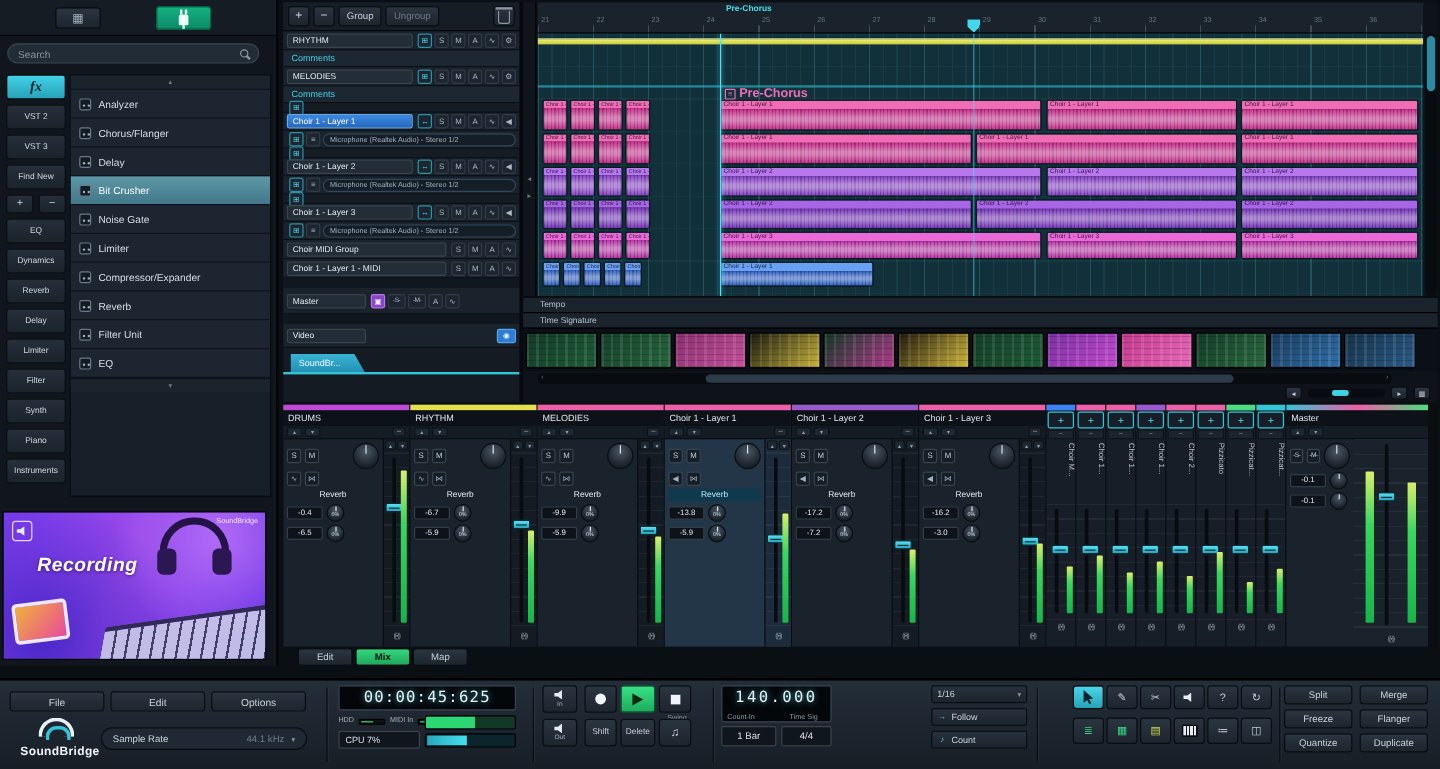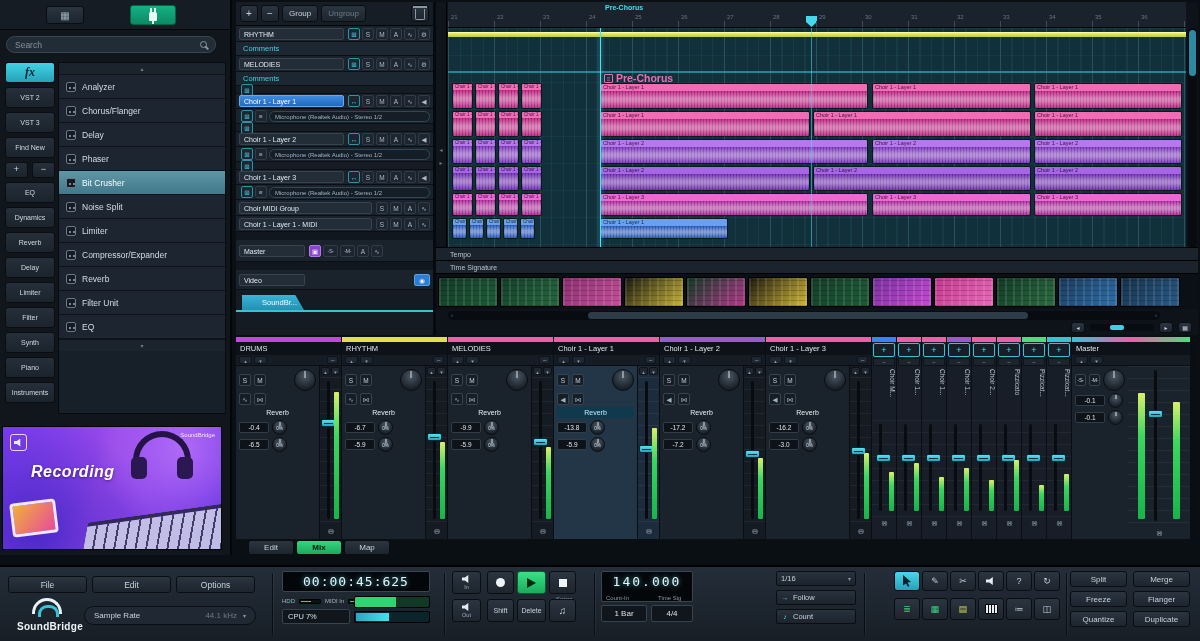--- a/index.html
+++ b/index.html
@@ -59,21 +59,21 @@
 .trow.comment span{color:#3fd0e4;font-size:7.5px;padding-left:4px}
 .tname{flex:1;height:12px;line-height:11px;background:#232d38;border:1px solid #39434d;border-radius:2px;padding:0 4px;font-size:7px;color:#e2eaf0;overflow:hidden;white-space:nowrap;margin-right:2px;min-width:0}
 .tname.sel{background:linear-gradient(180deg,#3c8ce0,#2468c0);border-color:#66a8ee;color:#fff}
 .mini{width:12px;height:12px;line-height:11px;text-align:center;font-size:6.5px;color:#aebac6;background:#1c2530;border:1px solid #323c46;border-radius:2px;margin-left:2px;flex:none;cursor:pointer}
 .mini.cy{color:#45d8ec;border-color:#2b93a6}
 .mini.purple{background:#8a46c8;border-color:#b478e8;color:#f0e6ff}
 .mini.blue{width:16px;background:#2d7dd2;border-color:#5aa2e8;color:#eaf4ff}
 .mini.wide{width:15px;font-size:5.5px;letter-spacing:-.5px}
 .tinput{flex:1;height:11px;line-height:10px;background:#151d26;border:1px solid #30485a;border-radius:6px;font-size:6px;color:#9fb2c0;padding:0 5px;overflow:hidden;white-space:nowrap;margin-left:2px;min-width:0}
 #tp-project{position:relative;margin-top:5px;height:17px;border-bottom:2px solid #35c3d6}
-.ptab{position:absolute;left:6px;bottom:0;width:62px;height:15px;background:linear-gradient(180deg,#3ab4d6,#2390b2);clip-path:polygon(0 0,86% 0,100% 100%,0 100%);color:#eafcff;font-size:7.5px;line-height:15px;padding-left:20px;cursor:pointer}
+.ptab{position:absolute;left:6px;bottom:0;width:62px;height:15px;background:linear-gradient(180deg,#3ab4d6,#2390b2);clip-path:polygon(0 0,86% 0,100% 100%,0 100%);color:#eafcff;font-size:7.5px;line-height:15px;padding-left:7px;cursor:pointer}
 
 #splitter{left:433px;top:2px;width:3px;height:333px;background:#06090d}
 
 #timeline{left:436px;top:2px;width:762px;height:333px;background:#0d1318}
 #tl-leftstrip{position:absolute;left:0;top:0;width:11px;height:307px;background:#0f151b;border-right:1px solid #000;display:flex;flex-direction:column;align-items:center;justify-content:center;gap:6px;font-size:6px;color:#6d7a86}
 #tl-ruler{position:absolute;left:12px;top:0;width:738px;height:26px;background:#1a232c;border-bottom:1px solid #000}
 #tl-ruler::after{content:"";position:absolute;left:0;right:0;bottom:0;height:6px;background:repeating-linear-gradient(90deg,#3d4c59 0 1px,transparent 1px 46px)}
 .rn{position:absolute;bottom:7px;font-size:6px;color:#5f7582}
 .rmk{position:absolute;left:157px;top:2px;font-size:7px;color:#45e0f0;font-weight:bold}
 .mh{position:absolute;left:358px;bottom:0;width:11px;height:11px;background:#45d8ec;clip-path:polygon(0 0,100% 0,100% 55%,50% 100%,0 55%);cursor:pointer}
@@ -251,31 +251,27 @@
         <span class="lp-item-label">Analyzer</span>
       </div>
       <div class="lp-item">
         <span class="pico"></span>
         <span class="lp-item-label">Chorus/Flanger</span>
       </div>
       <div class="lp-item">
         <span class="pico"></span>
         <span class="lp-item-label">Delay</span>
       </div>
-      <div class="lp-item">
-        <span class="pico"></span>
-        <span class="lp-item-label">Phaser</span>
-      </div>
       <div class="lp-item sel">
         <span class="pico"></span>
         <span class="lp-item-label">Bit Crusher</span>
       </div>
       <div class="lp-item">
         <span class="pico"></span>
-        <span class="lp-item-label">Noise Split</span>
+        <span class="lp-item-label">Noise Gate</span>
       </div>
       <div class="lp-item">
         <span class="pico"></span>
         <span class="lp-item-label">Limiter</span>
       </div>
       <div class="lp-item">
         <span class="pico"></span>
         <span class="lp-item-label">Compressor/Expander</span>
       </div>
       <div class="lp-item">

